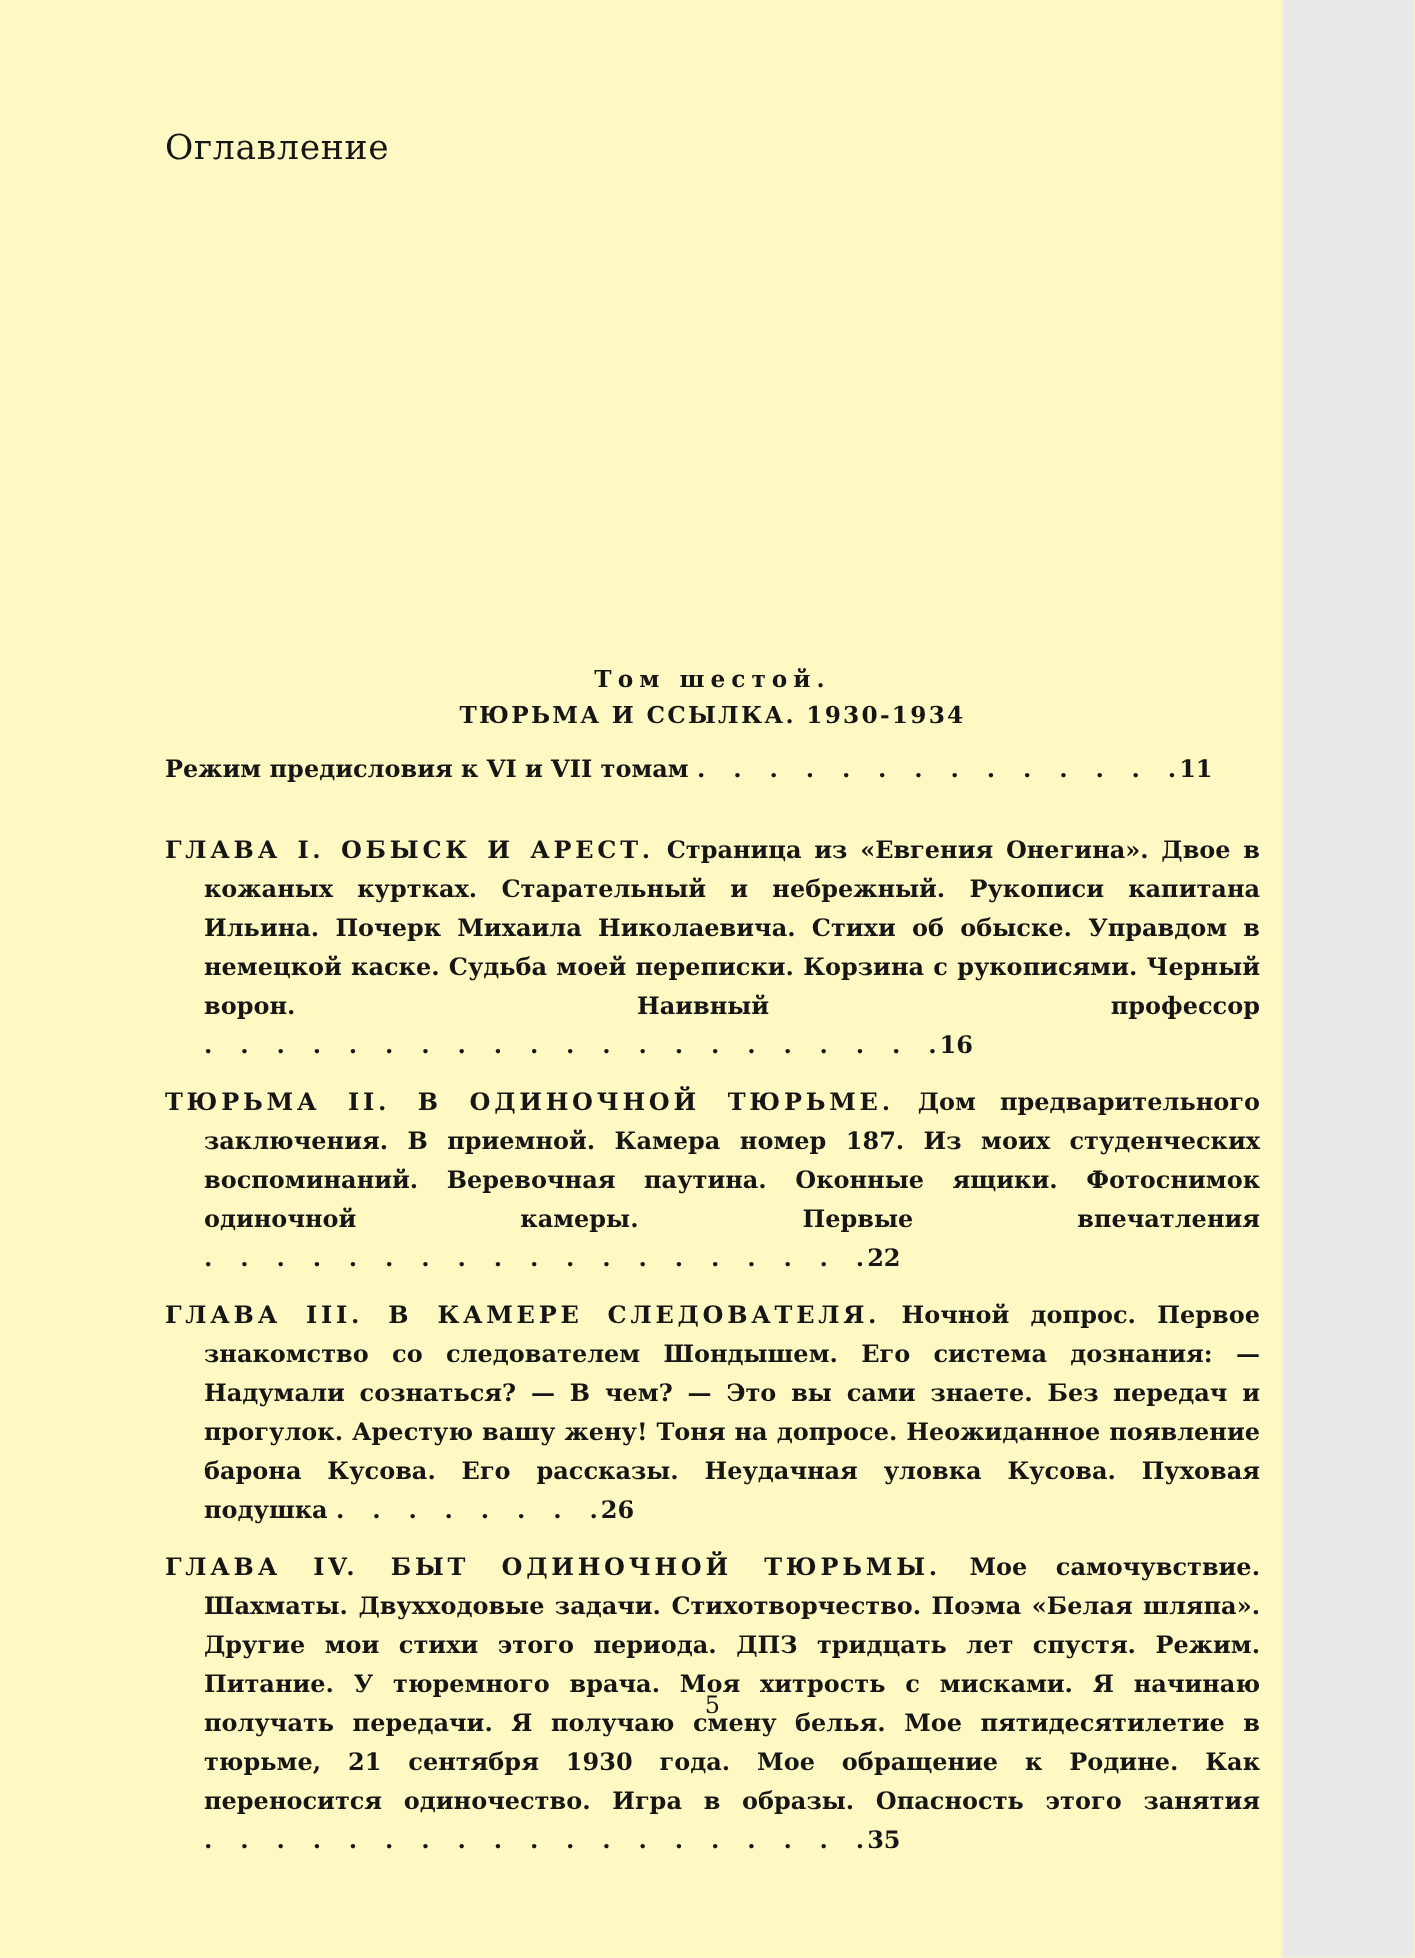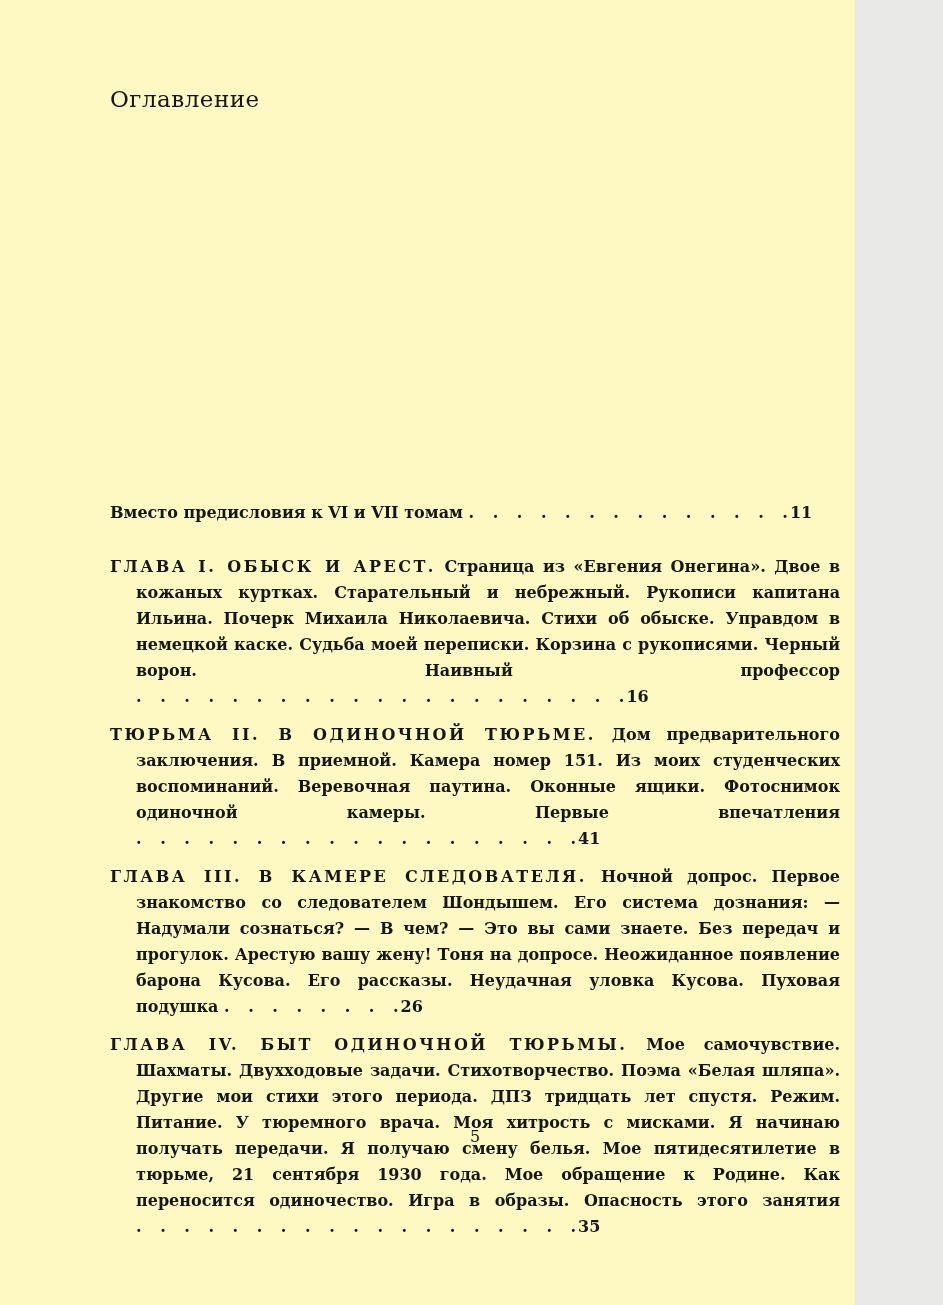--- a/index.html
+++ b/index.html
@@ -72,28 +72,32 @@
     font-weight: normal;
   }
 </style>
 </head>
 <body>
 
 <div class="page">
 
   <h1 class="toc-heading">Оглавление</h1>
 
+  <div class="volume-title">
+    <div class="volume-line1">Том шестой.</div>
+    <div class="volume-line2">ТЮРЬМА И ССЫЛКА. 1930-1934</div>
+  </div>
 
   <div class="toc">
 
-    <p class="toc-entry toc-preface"><span>Вместо предисловия к VI и VII томам</span> <span class="leader-dots">. . . . . . . . . . . . . .</span><span class="page-ref">11</span></p>
+    <p class="toc-entry toc-preface"><span>Режим предисловия к VI и VII томам</span> <span class="leader-dots">. . . . . . . . . . . . . .</span><span class="page-ref">11</span></p>
 
     <p class="toc-entry"><span class="chapter-title">ГЛАВА I. ОБЫСК И АРЕСТ.</span> <span>Страница из «Евгения Онегина». Двое в кожаных куртках. Старательный и небрежный. Рукописи капитана Ильина. Почерк Михаила Николаевича. Стихи об обыске. Управдом в немецкой каске. Судьба моей переписки. Корзина с рукописями. Черный ворон. Наивный профессор</span> <span class="leader-dots">. . . . . . . . . . . . . . . . . . . . .</span><span class="page-ref">16</span></p>
 
-    <p class="toc-entry"><span class="chapter-title">ТЮРЬМА II. В ОДИНОЧНОЙ ТЮРЬМЕ.</span> <span>Дом предварительного заключения. В приемной. Камера номер 151. Из моих студенческих воспоминаний. Веревочная паутина. Оконные ящики. Фотоснимок одиночной камеры. Первые впечатления</span> <span class="leader-dots">. . . . . . . . . . . . . . . . . . .</span><span class="page-ref">41</span></p>
+    <p class="toc-entry"><span class="chapter-title">ТЮРЬМА II. В ОДИНОЧНОЙ ТЮРЬМЕ.</span> <span>Дом предварительного заключения. В приемной. Камера номер 187. Из моих студенческих воспоминаний. Веревочная паутина. Оконные ящики. Фотоснимок одиночной камеры. Первые впечатления</span> <span class="leader-dots">. . . . . . . . . . . . . . . . . . .</span><span class="page-ref">22</span></p>
 
     <p class="toc-entry"><span class="chapter-title">ГЛАВА III. В КАМЕРЕ СЛЕДОВАТЕЛЯ.</span> <span>Ночной допрос. Первое знакомство со следователем Шондышем. Его система дознания: — Надумали сознаться? — В чем? — Это вы сами знаете. Без передач и прогулок. Арестую вашу жену! Тоня на допросе. Неожиданное появление барона Кусова. Его рассказы. Неудачная уловка Кусова. Пуховая подушка</span> <span class="leader-dots">. . . . . . . .</span><span class="page-ref">26</span></p>
 
     <p class="toc-entry"><span class="chapter-title">ГЛАВА IV. БЫТ ОДИНОЧНОЙ ТЮРЬМЫ.</span> <span>Мое самочувствие. Шахматы. Двухходовые задачи. Стихотворчество. Поэма «Белая шляпа». Другие мои стихи этого периода. ДПЗ тридцать лет спустя. Режим. Питание. У тюремного врача. Моя хитрость с мисками. Я начинаю получать передачи. Я получаю смену белья. Мое пятидесятилетие в тюрьме, 21 сентября 1930 года. Мое обращение к Родине. Как переносится одиночество. Игра в образы. Опасность этого занятия</span> <span class="leader-dots">. . . . . . . . . . . . . . . . . . .</span><span class="page-ref">35</span></p>
 
   </div>
 
   <div class="folio">5</div>
 
 </div>

